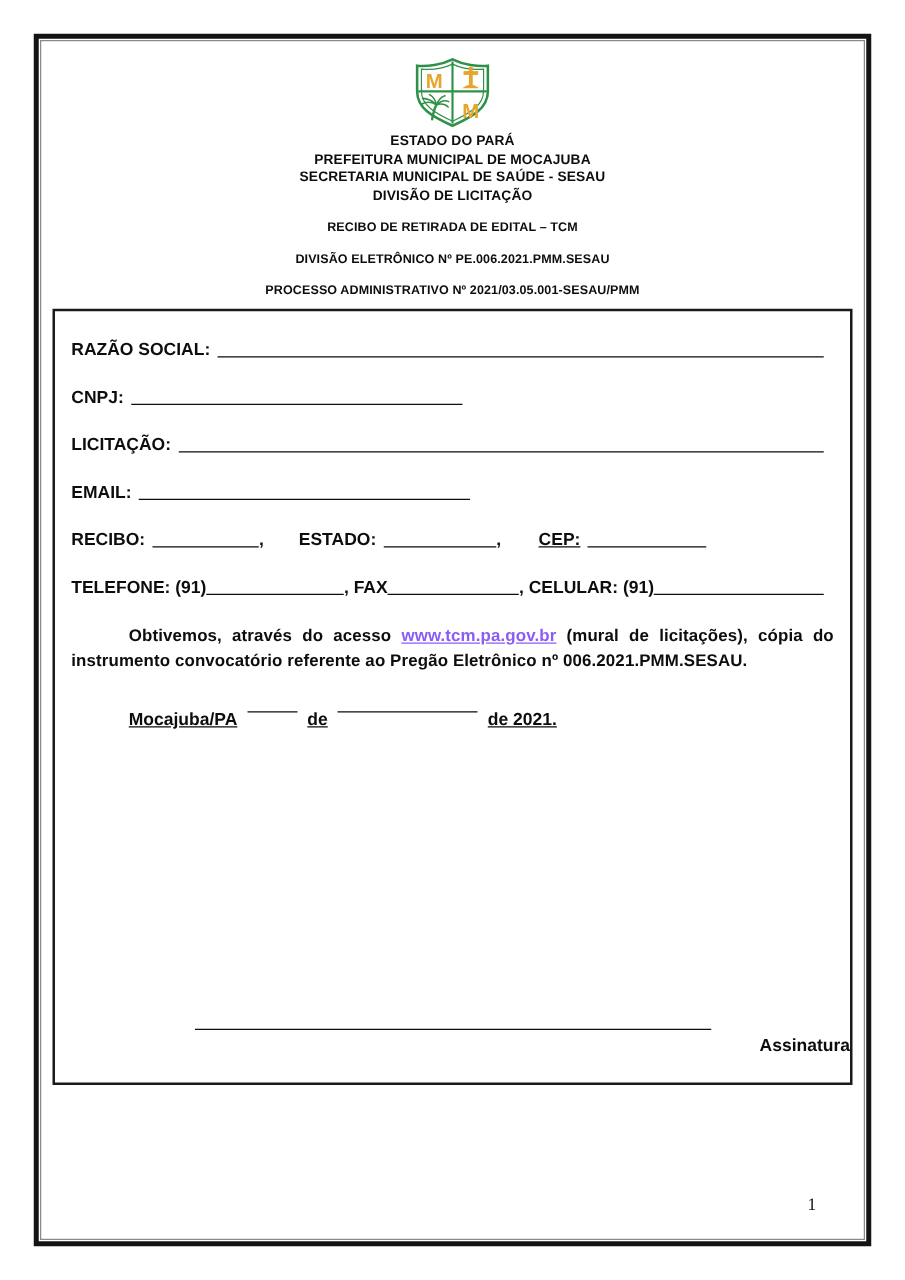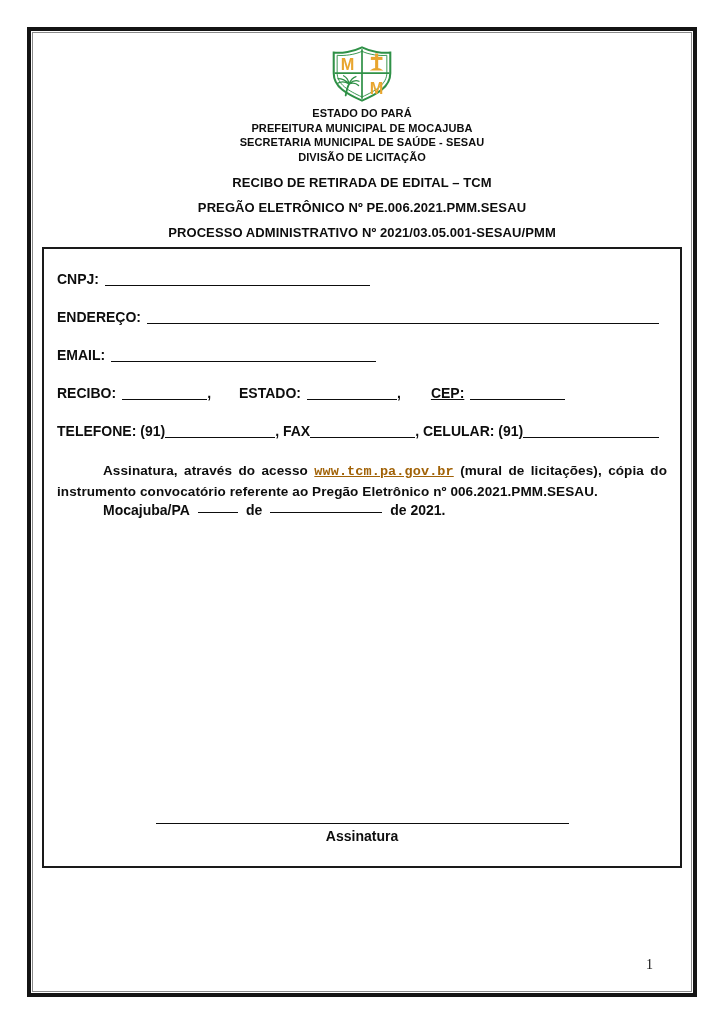--- a/index.html
+++ b/index.html
@@ -15,21 +15,21 @@
     border: 4px solid #141414; background: #ffffff;
   }
   .page::before {
     content: ""; position: absolute; inset: 1px;
     border: 1px solid #8a8a8a; pointer-events: none;
   }
   .header { text-align: center; padding-top: 13px; }
   .logo-svg { display: block; margin: 0 auto 2px auto; }
   .org-line { font-size: 11px; font-weight: bold; line-height: 14.5px; letter-spacing: 0.1px; }
   .title-block { margin-top: 6px; text-align: center; }
-  .title-line { font-size: 13px; font-weight: bold; line-height: 25px; letter-spacing: 0.1px; }
+  .title-line { font-size: 10px; font-weight: bold; line-height: 25px; letter-spacing: 0.1px; }
 
   .form-box {
     position: absolute; left: 11px; right: 11px; top: 216px; bottom: 125px;
     border: 2px solid #1a1a1a; padding: 22px 13px 0 13px;
   }
   .row {
     display: flex; align-items: baseline; white-space: nowrap;
     font-size: 14px; font-weight: bold; margin-bottom: 22px;
   }
   .fline {
@@ -41,32 +41,32 @@
   .w95 { width: 95px; } .w110 { width: 110px; } .w105 { width: 105px; }
   .ml6 { margin-left: 6px; } .ml8 { margin-left: 8px; }
   .ml28 { margin-left: 28px; } .ml30 { margin-left: 30px; text-decoration: underline; }
   .mr8 { margin-right: 8px; }
 
   .paras { margin-top: 4px; }
   .para {
     margin: 0; font-size: 13.5px; font-weight: bold; line-height: 20px;
     text-align: justify; text-indent: 46px; letter-spacing: 0.1px;
   }
-  .doc-link { color: #a16207; text-decoration: underline; cursor: pointer; font-family: Liberation Mono, monospace; }
+  .doc-link { color: #8b5cf6; text-decoration: underline; cursor: pointer; }
 
   .date-line {
-    display: flex; align-items: center; white-space: nowrap;
-    padding-left: 46px;
-    font-size: 14px; font-weight: bold;
+    display: flex; align-items: flex-start; white-space: nowrap;
+    margin-top: 28px; padding-left: 46px;
+    font-size: 14px; font-weight: bold; text-decoration: underline;
   }
   .w40 { width: 40px; } .w112 { width: 112px; }
 
   .sig-block { position: absolute; left: 0; right: 0; bottom: 22px; }
   .sig-line { width: 413px; margin: 0 auto; border-top: 1.5px solid #0d0d0d; }
-  .sig-label { text-align: center; font-size: 14px; font-weight: bold; margin-top: 4px; }
+  .sig-label { text-align: right; font-size: 14px; font-weight: bold; margin-top: 4px; }
 
   .page-number {
     position: absolute; right: 40px; bottom: 20px;
     font-family: "Liberation Serif", serif; font-size: 14px; color: #111;
   }
 </style>
 </head>
 <body>
 
 <div class="page">
@@ -86,34 +86,38 @@
       <path d="M25 46.5 C20 43.5 15 43.5 11 46 M25 46.5 C20.5 42 16 40.5 12 40.5 M25 46.5 C24 41.5 21.5 38.5 18.5 37 M25 46.5 C27 41.5 29.5 39 33 38 M25 46.5 C29.5 42.5 33.5 42 36.5 43.5 M25 46.5 C29.5 45 33.5 46 36 48.5" fill="none" stroke-width="1.5" stroke-linecap="round" stroke="#2f9147"></path>
     </svg>
     <div class="org-line">ESTADO DO PARÁ</div>
     <div class="org-line">PREFEITURA MUNICIPAL DE MOCAJUBA</div>
     <div class="org-line">SECRETARIA MUNICIPAL DE SAÚDE - SESAU</div>
     <div class="org-line">DIVISÃO DE LICITAÇÃO</div>
   </div>
 
   <div class="title-block">
     <div class="title-line">RECIBO DE RETIRADA DE EDITAL – TCM</div>
-    <div class="title-line">PREGÃO ELETRÔNICO Nº PE.006.2021.PMM.SESAU</div>
+    <div class="title-line">DIVISÃO ELETRÔNICO Nº PE.006.2021.PMM.SESAU</div>
     <div class="title-line">PROCESSO ADMINISTRATIVO Nº 2021/03.05.001-SESAU/PMM</div>
   </div>
 
   <div class="form-box">
 
+    <div class="row">
+      <span>RAZÃO SOCIAL:</span>
+      <span class="fline grow ml6 mr8"></span>
+    </div>
 
     <div class="row">
       <span>CNPJ:</span>
       <span class="fline w265 ml6"></span>
     </div>
 
     <div class="row">
-      <span>ENDEREÇO:</span>
+      <span>LICITAÇÃO:</span>
       <span class="fline grow ml6 mr8"></span>
     </div>
 
     <div class="row">
       <span>EMAIL:</span>
       <span class="fline w265 ml6"></span>
     </div>
 
     <div class="row">
       <span>RECIBO:</span>
@@ -130,21 +134,21 @@
       <span>TELEFONE: (91)</span>
       <span class="fline w110"></span>
       <span>, FAX</span>
       <span class="fline w105"></span>
       <span>, CELULAR: (91)</span>
       <span class="fline grow mr8"></span>
     </div>
 
 
     <div class="paras">
-      <p class="para"><span>Assinatura, através do acesso </span><span class="doc-link">www.tcm.pa.gov.br</span><span> (mural de licitações), cópia do instrumento convocatório referente ao Pregão Eletrônico nº 006.2021.PMM.SESAU.</span></p>
+      <p class="para"><span>Obtivemos, através do acesso </span><span class="doc-link">www.tcm.pa.gov.br</span><span> (mural de licitações), cópia do instrumento convocatório referente ao Pregão Eletrônico nº 006.2021.PMM.SESAU.</span></p>
     </div>
 
     <div class="date-line">
       <span>Mocajuba/PA</span>
       <span class="fline w40 ml8"></span>
       <span class="ml8">de</span>
       <span class="fline w112 ml8"></span>
       <span class="ml8">de 2021.</span>
     </div>
 

